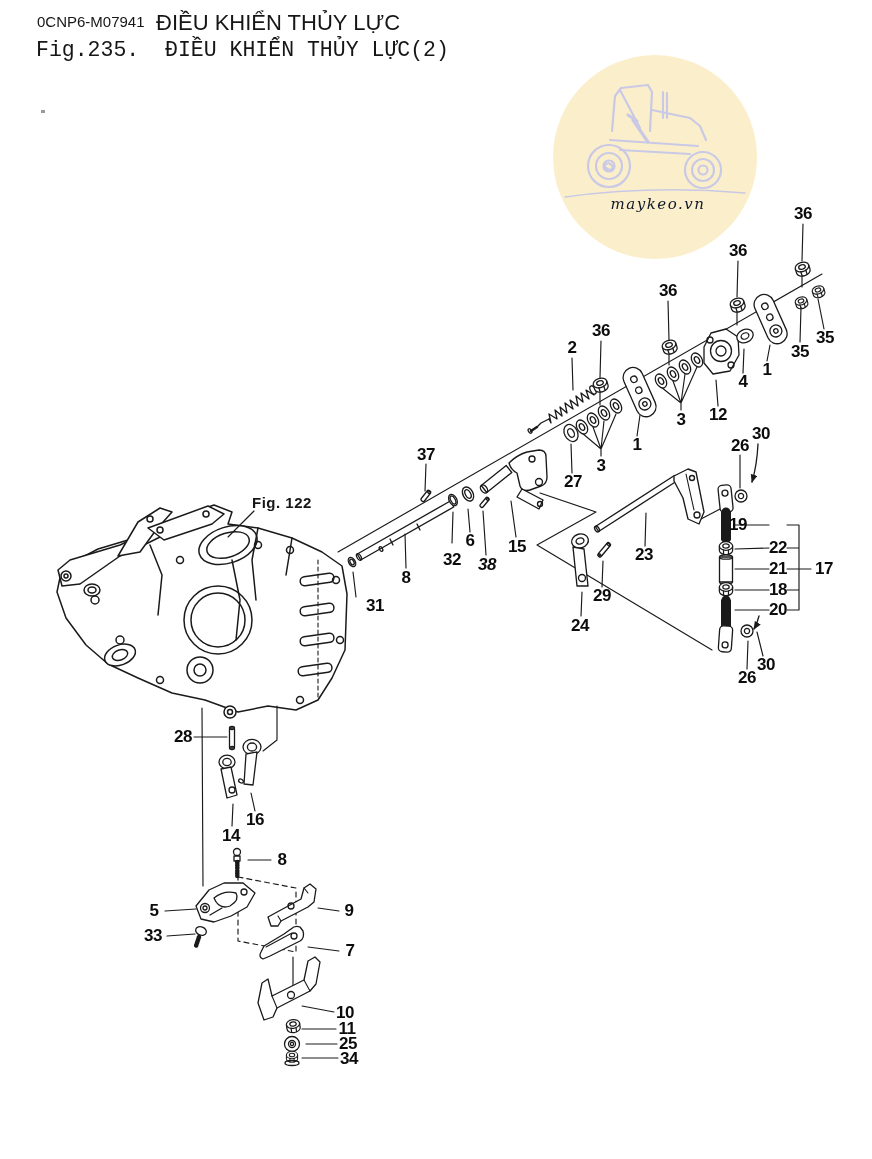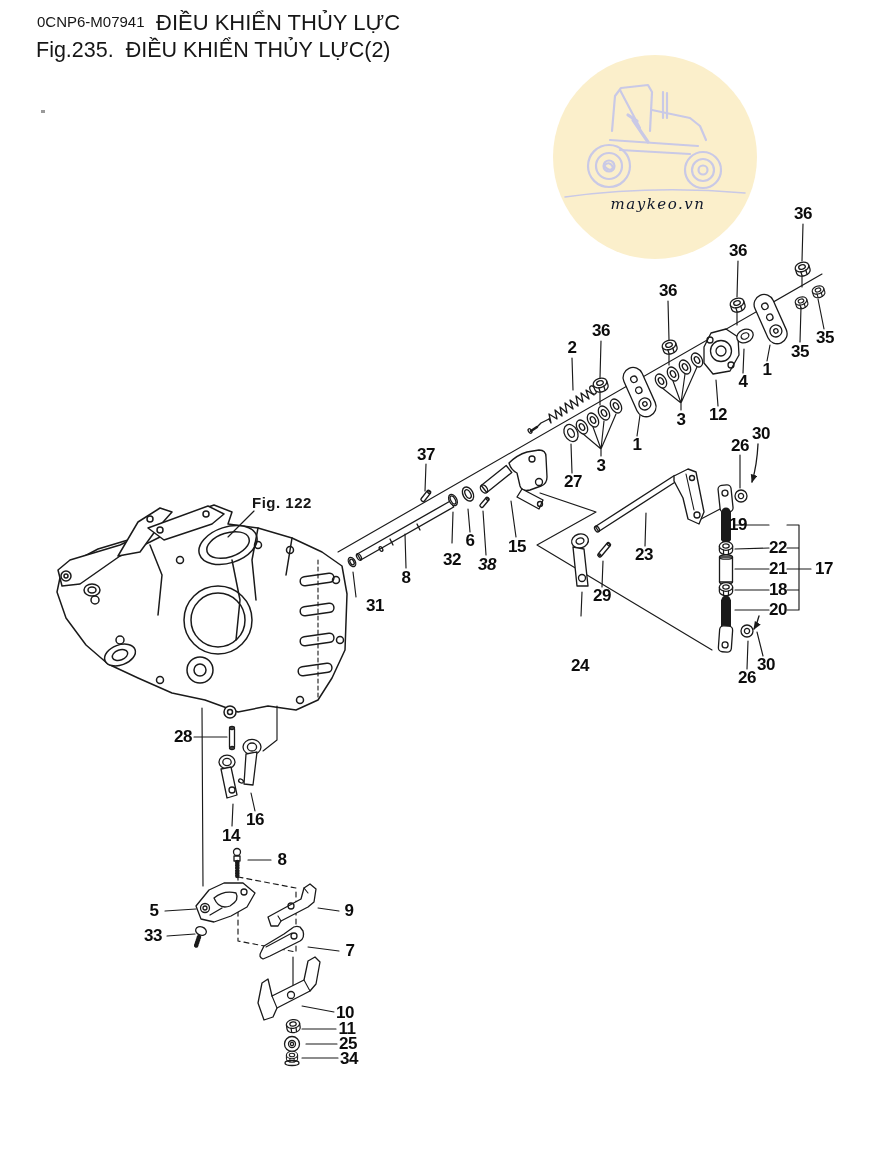--- a/index.html
+++ b/index.html
@@ -1,21 +1,21 @@
 <!DOCTYPE html>
 <html><head>
 <meta charset="utf-8">
 <style>
   html,body{margin:0;padding:0;background:#ffffff;}
   #stage{position:relative;width:872px;height:1159px;background:#fff;overflow:hidden;
          font-family:"Liberation Sans","DejaVu Sans",sans-serif;color:#161616;}
   .hdr{position:absolute;white-space:pre;margin-left:24px;}
   #hdr-code{left:13px;top:13px;font-size:15px;}
   #hdr-title{left:132px;top:10px;font-size:22px;}
-  #hdr-fig{left:12px;top:38px;font-size:21.5px;}
+  #hdr-fig{left:12px;top:38px;font-size:21.5px;font-family:Liberation Mono, monospace;}
   #watermark-circle{position:absolute;left:553px;top:55px;width:204px;height:204px;border-radius:50%;}
   #wm-text{position:absolute;left:658px;top:204px;transform:translate(-50%,-50%);
            font-family:"DejaVu Serif","Liberation Serif",serif;font-style:italic;
            font-size:15px;letter-spacing:1.5px;color:#0f172a;}
   #diagram{position:absolute;left:0;top:0;}
   .part-label{position:absolute;transform:translate(-50%,-50%);font-weight:700;font-size:17px;
               letter-spacing:-0.5px;color:#0c0c0c;white-space:nowrap;}
   #fig-ref{position:absolute;left:252px;top:494px;font-weight:700;font-size:15px;letter-spacing:.5px;white-space:pre;}
   #tiny-dot{position:absolute;left:41px;top:110px;width:4px;height:3px;background:#9a9a9a;}
   .ink{stroke:#1a1a1a;fill:none;stroke-linecap:round;stroke-linejoin:round;}
@@ -340,21 +340,21 @@
       <span class="part-label" style="left: 824px; top: 569px;">17</span>
       <span class="part-label" style="left: 778px; top: 590px;">18</span>
       <span class="part-label" style="left: 778px; top: 610px;">20</span>
       <span class="part-label" style="left: 406px; top: 578px;">8</span>
       <span class="part-label" style="left: 357px; top: 606px; padding-left: 36px;">31</span>
       <span class="part-label" style="left: 452px; top: 552px; margin-top: 8px;">32</span>
       <span class="part-label" style="left: 470px; top: 541px;">6</span>
       <span class="part-label" style="left: 517px; top: 547px;">15</span>
       <span class="part-label" style="left: 487px; top: 565px; font-style: italic;">38</span>
       <span class="part-label" style="left: 602px; top: 596px;">29</span>
-      <span class="part-label" style="left: 580px; top: 626px; margin-top: 40px;">24</span>
+      <span class="part-label" style="left: 580px; top: 626px;">24</span>
       <span class="part-label" style="left: 766px; top: 665px;">30</span>
       <span class="part-label" style="left: 747px; top: 678px;">26</span>
       <span class="part-label" style="left: 183px; top: 737px;">28</span>
       <span class="part-label" style="left: 255px; top: 820px;">16</span>
       <span class="part-label" style="left: 231px; top: 836px;">14</span>
       <span class="part-label" style="left: 282px; top: 860px;">8</span>
       <span class="part-label" style="left: 154px; top: 911px;">5</span>
       <span class="part-label" style="left: 153px; top: 936px;">33</span>
       <span class="part-label" style="left: 349px; top: 911px;">9</span>
       <span class="part-label" style="left: 350px; top: 951px;">7</span>

